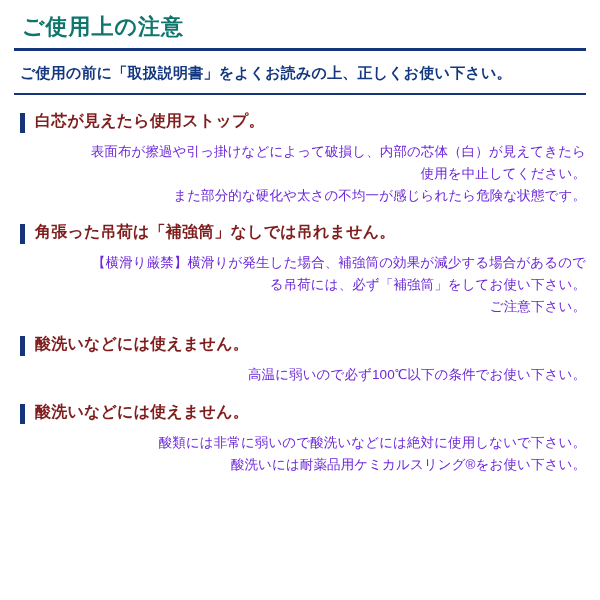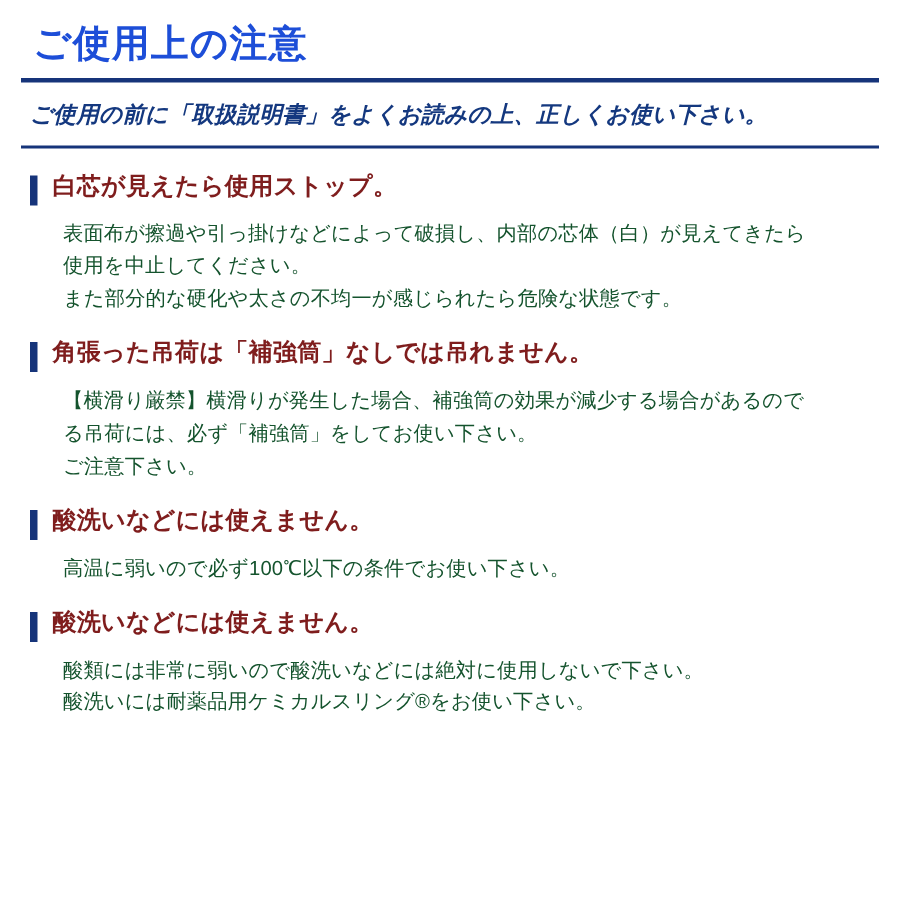--- a/index.html
+++ b/index.html
@@ -16,40 +16,39 @@
   }
   .page {
     position: relative;
     width: 600px;
     height: 600px;
     box-sizing: border-box;
     padding: 0 14px;
     overflow: hidden;
   }
   .page-title {
-    font-size: 25px;
+    font-size: 22px;
     font-weight: bold;
-    color: #1d4ed8;
+    color: #0f766e;
     letter-spacing: 1px;
     padding: 14px 4px 8px 8px;
     line-height: 1.2;
   }
   .title-rule {
     height: 3px;
     background: #16347a;
     margin: 0 0 0 0;
   }
   .lead {
     font-size: 15px;
     font-weight: bold;
     color: #14387f;
     padding: 12px 4px 4px 6px;
     letter-spacing: 0.2px;
     line-height: 1.3;
-    font-style: italic;
   }
   .lead-rule {
     height: 2px;
     background: #16347a;
     margin: 6px 0 0 0;
   }
   .section {
     margin-top: 16px;
     padding-left: 6px;
   }
@@ -68,23 +67,24 @@
   .section-title {
     font-size: 16px;
     font-weight: bold;
     color: #7f1d1d;
     line-height: 1.3;
     letter-spacing: 0.2px;
   }
   .section-body {
     margin: 8px 0 0 22px;
     font-size: 13.5px;
-    color: #14532d;
+    color: #6d28d9;
     line-height: 1.62;
     letter-spacing: 0.1px;
+    text-align: right;
   }
   .section-body p {
     margin: 0;
   }
 </style>
 </head>
 <body>
 
 <div class="page">
 

